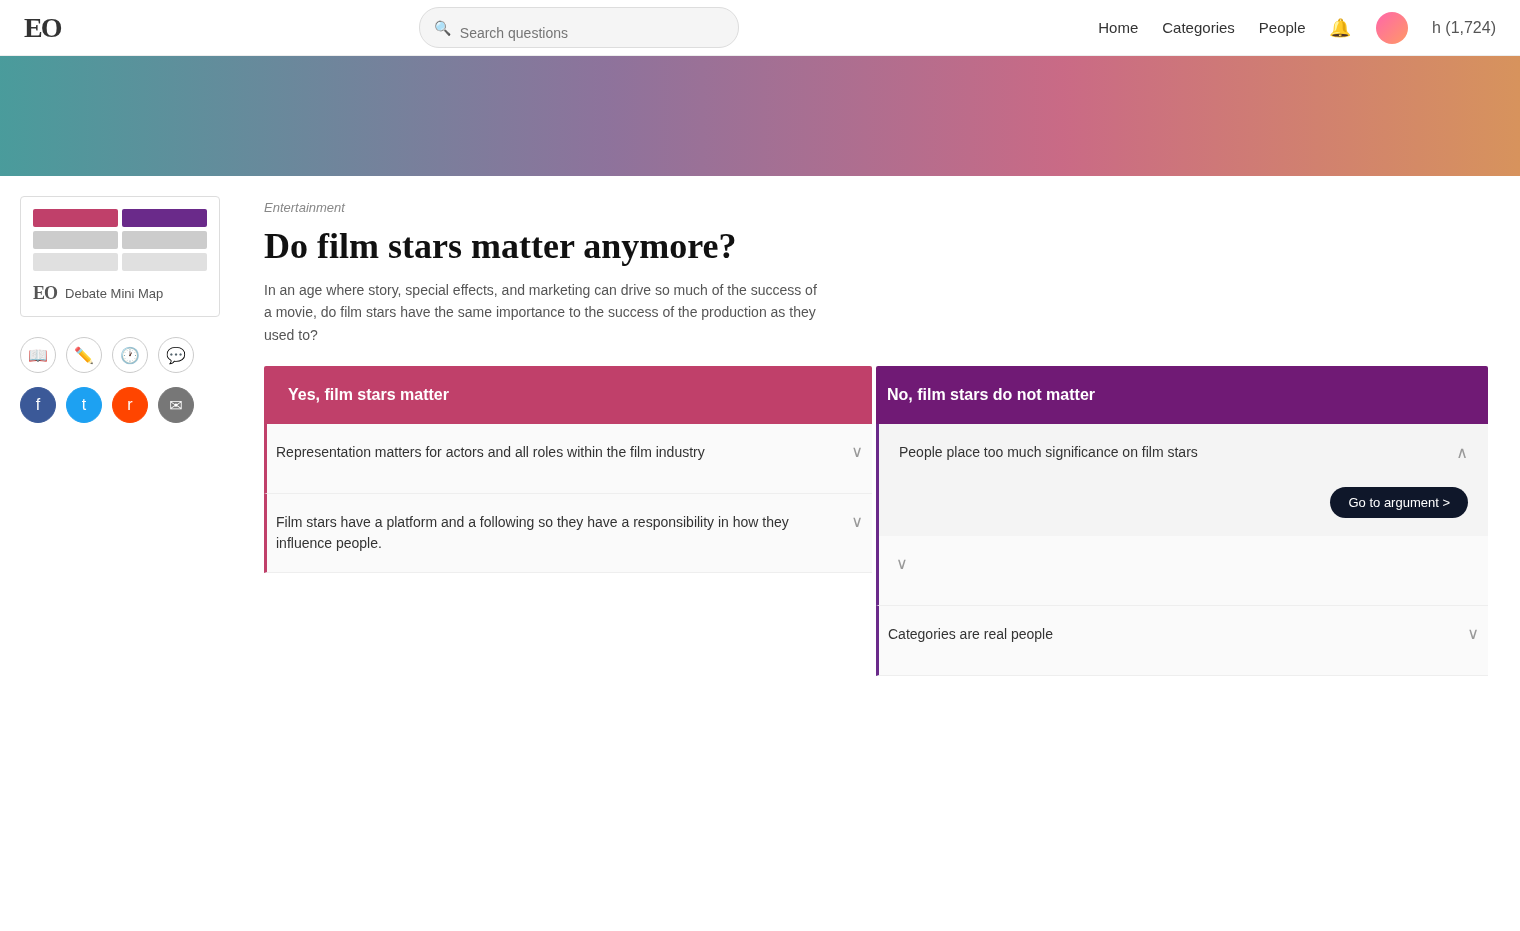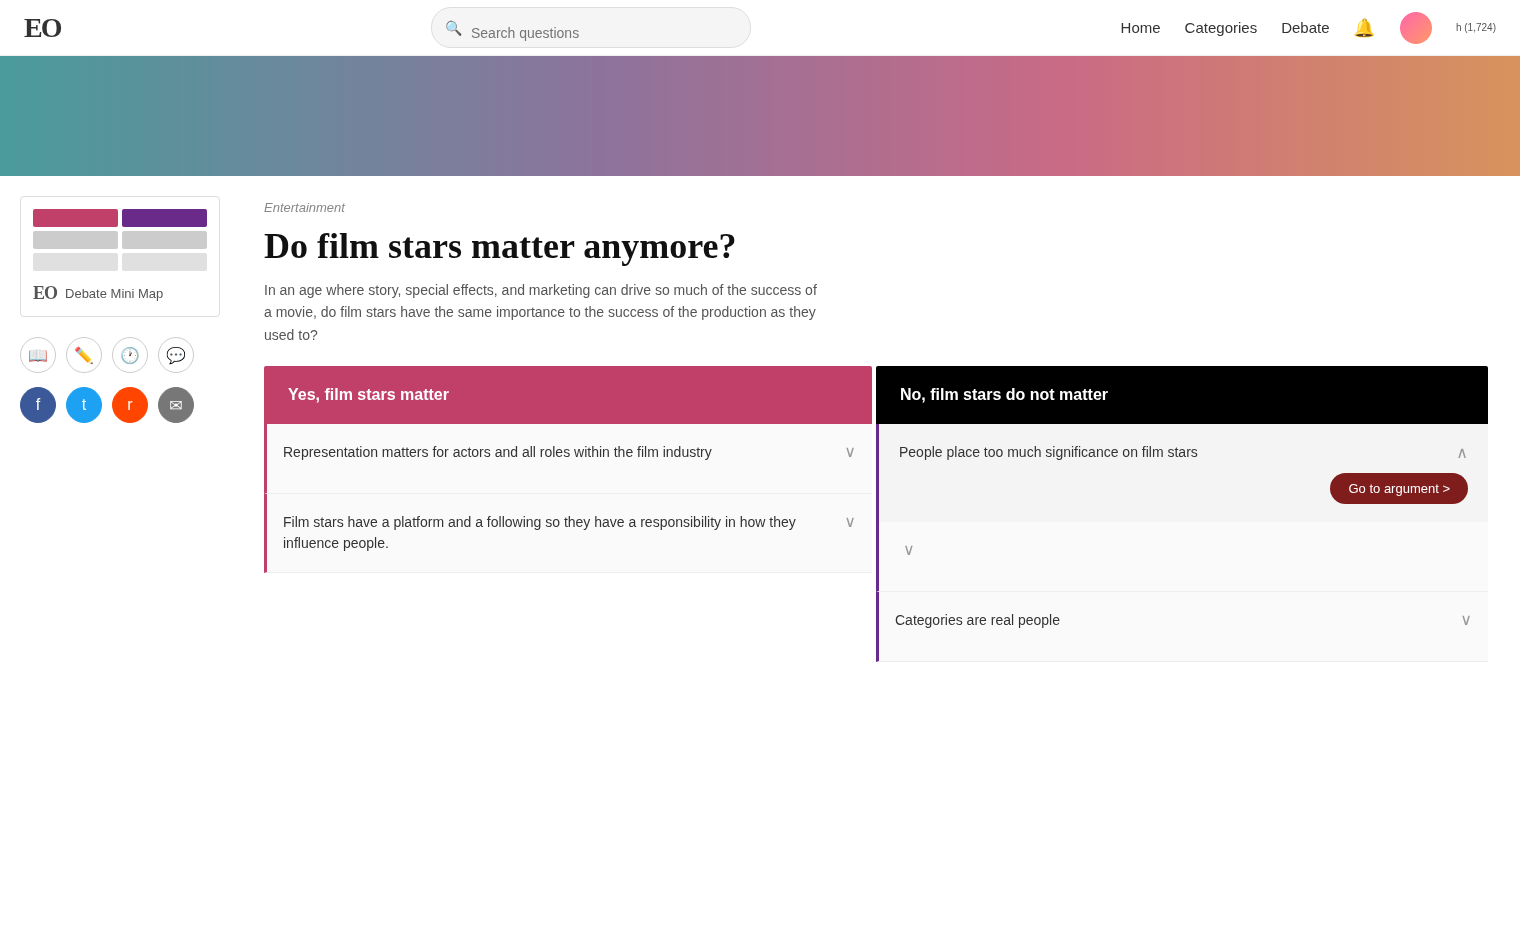--- a/index.html
+++ b/index.html
@@ -21,21 +21,21 @@
       width: 100%; color: #555; margin-top: 11px;
     }
     .nav-search-icon { color: #999; margin-right: 8px; font-size: 14px; }
     .nav-right { display: flex; align-items: center; gap: 24px; }
     .nav-link { font-size: 15px; color: #333; cursor: pointer; text-decoration: none; }
     .nav-bell { font-size: 18px; cursor: pointer; color: #555; }
     .nav-avatar {
       width: 32px; height: 32px; border-radius: 50%;
       background: linear-gradient(135deg, #f6a, #f96); display: inline-block;
     }
-    .nav-user { font-size: 10px; color: #555; }
+    .nav-user { font-size: 16px; color: #555; }
 
     
     .hero {
       height: 120px;
       background: linear-gradient(to right, #2a8a8a 0%, #7a5a8a 40%, #c05070 70%, #d08040 100%);
       opacity: 0.85;
     }
 
     
     .main-layout { display: flex; padding: 0; }
@@ -78,63 +78,63 @@
 
     
     .debate-grid { display: grid; grid-template-columns: 1fr 1fr; gap: 0; }
 
     
     .col-header-yes {
       background: #c0406a; color: #fff; padding: 20px 24px;
       font-size: 16px; font-weight: 600; border-radius: 2px 2px 0 0;
     }
     .col-header-no {
-      background: #000000; color: #fff; padding: 20px 24px;
+      background: #701a75; color: #fff; padding: 20px 11px;
       font-size: 16px; font-weight: 600; border-radius: 2px 2px 0 0;
     }
 
     
     .arg-item {
-      border-bottom: 1px solid #eee; padding: 18px 16px; background: #fafafa;
+      border-bottom: 1px solid #eee; padding: 18px 9px; background: #fafafa;
       display: flex; align-items: flex-start; justify-content: space-between;
       cursor: pointer; min-height: 70px;
     }
     .left-col .arg-item { border-left: 3px solid #c0406a; }
     .right-col .arg-item { border-left: 3px solid #6a2a8a; }
     .arg-text { font-size: 14px; color: #333; line-height: 1.5; max-width: 90%; }
     .arg-chevron { font-size: 16px; color: #999; margin-left: 8px; flex-shrink: 0; }
 
     
     .arg-item-expanded {
       background: #f4f4f4; padding: 18px 20px;
       border-left: 3px solid #6a2a8a; min-height: 90px;
     }
     .arg-item-expanded .top-row {
       display: flex; align-items: center; justify-content: space-between;
     }
     .go-to-btn {
-      background: #7f1d1d; color: #fff; border: none; border-radius: 20px;
+      background: #0f172a; color: #fff; border: none; border-radius: 20px;
       padding: 8px 18px; font-size: 13px; cursor: pointer;
-      white-space: nowrap; margin-top: 10px; float: right;
+      white-space: nowrap; margin-top: 24px; float: right;
     }
     .left-col { border-right: 4px solid #fff; }
   </style>
 </head>
 <body>
 
 <nav class="navbar">
   <span class="nav-logo">EO</span>
   <div class="nav-search">
     <span class="nav-search-icon">🔍</span>
     <input type="text" placeholder="Search questions" style="">
   </div>
   <div class="nav-right">
     <a class="nav-link">Home</a>
     <a class="nav-link">Categories</a>
-    <a class="nav-link">Debate</a>
+    <a class="nav-link">People</a>
     <span class="nav-bell">🔔</span>
     <span class="nav-avatar"></span>
     <span class="nav-user">h (1,724)</span>
   </div>
 </nav>
 
 <div class="hero"></div>
 
 <div class="main-layout">
 

